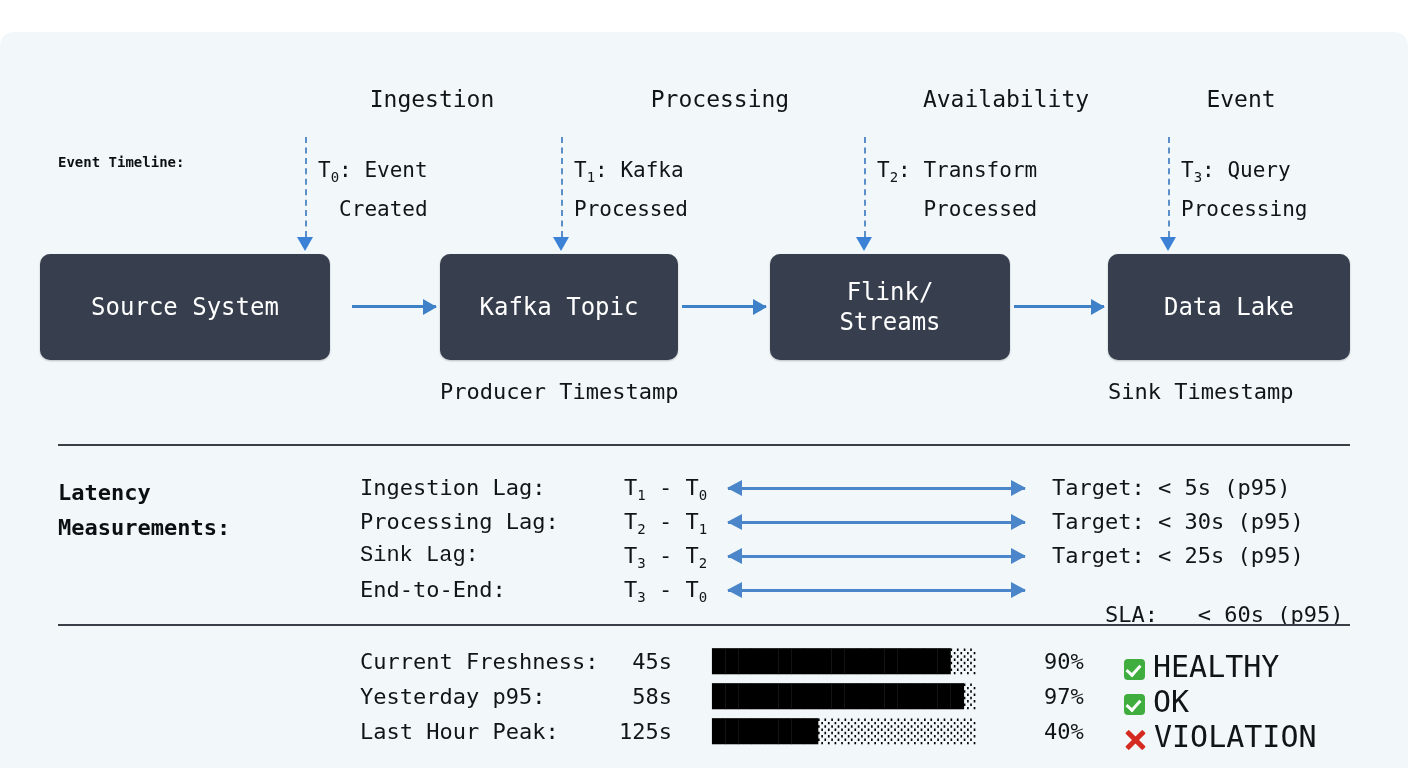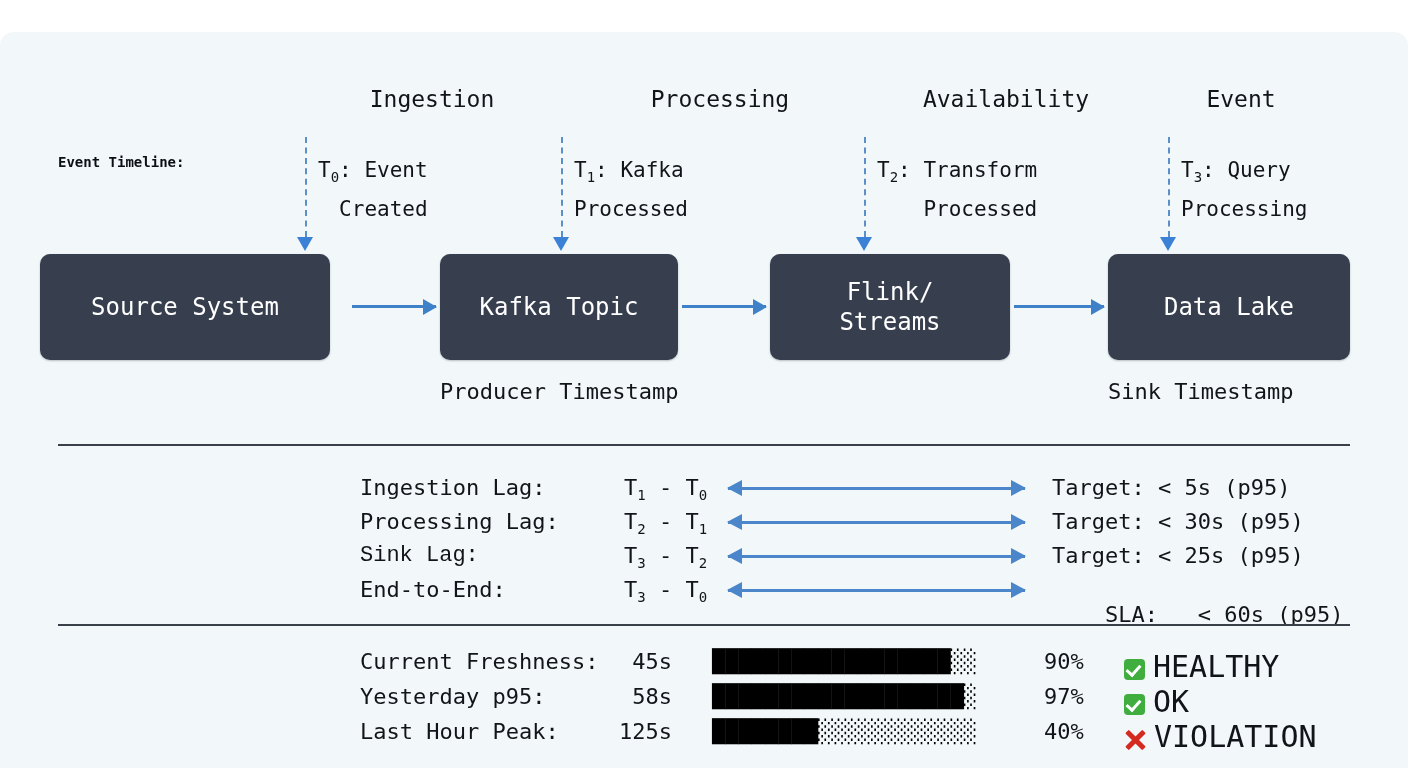--- a/index.html
+++ b/index.html
@@ -187,20 +187,24 @@
 Streams</div>
   <div class="flow-arrow" style="left:1014px;width:90px;"></div>
 
   <div class="node" style="left:1108px;width:242px;">Data Lake</div>
 
   <div class="node-caption" style="left:440px;width:238px;">Producer Timestamp</div>
   <div class="node-caption" style="left:1108px;width:242px;">Sink Timestamp</div>
 
   <div class="divider" style="top:412px;"></div>
 
+  <div class="section-title" style="top:443px;">
+    <span>Latency</span><br>
+    <span>Measurements:</span>
+  </div>
 
   <div class="lat-name" style="top:443px;">Ingestion Lag:</div>
   <div class="lat-expr" style="top:443px;">
     <span>T</span><span class="sub">1</span> - <span>T</span><span class="sub">0</span>
   </div>
   <div class="dbl-arrow" style="top:455px;"></div>
   <div class="lat-target" style="top:443px;">
     <span>Target:</span> <span>&lt;  5s (p95)</span>
   </div>
 

